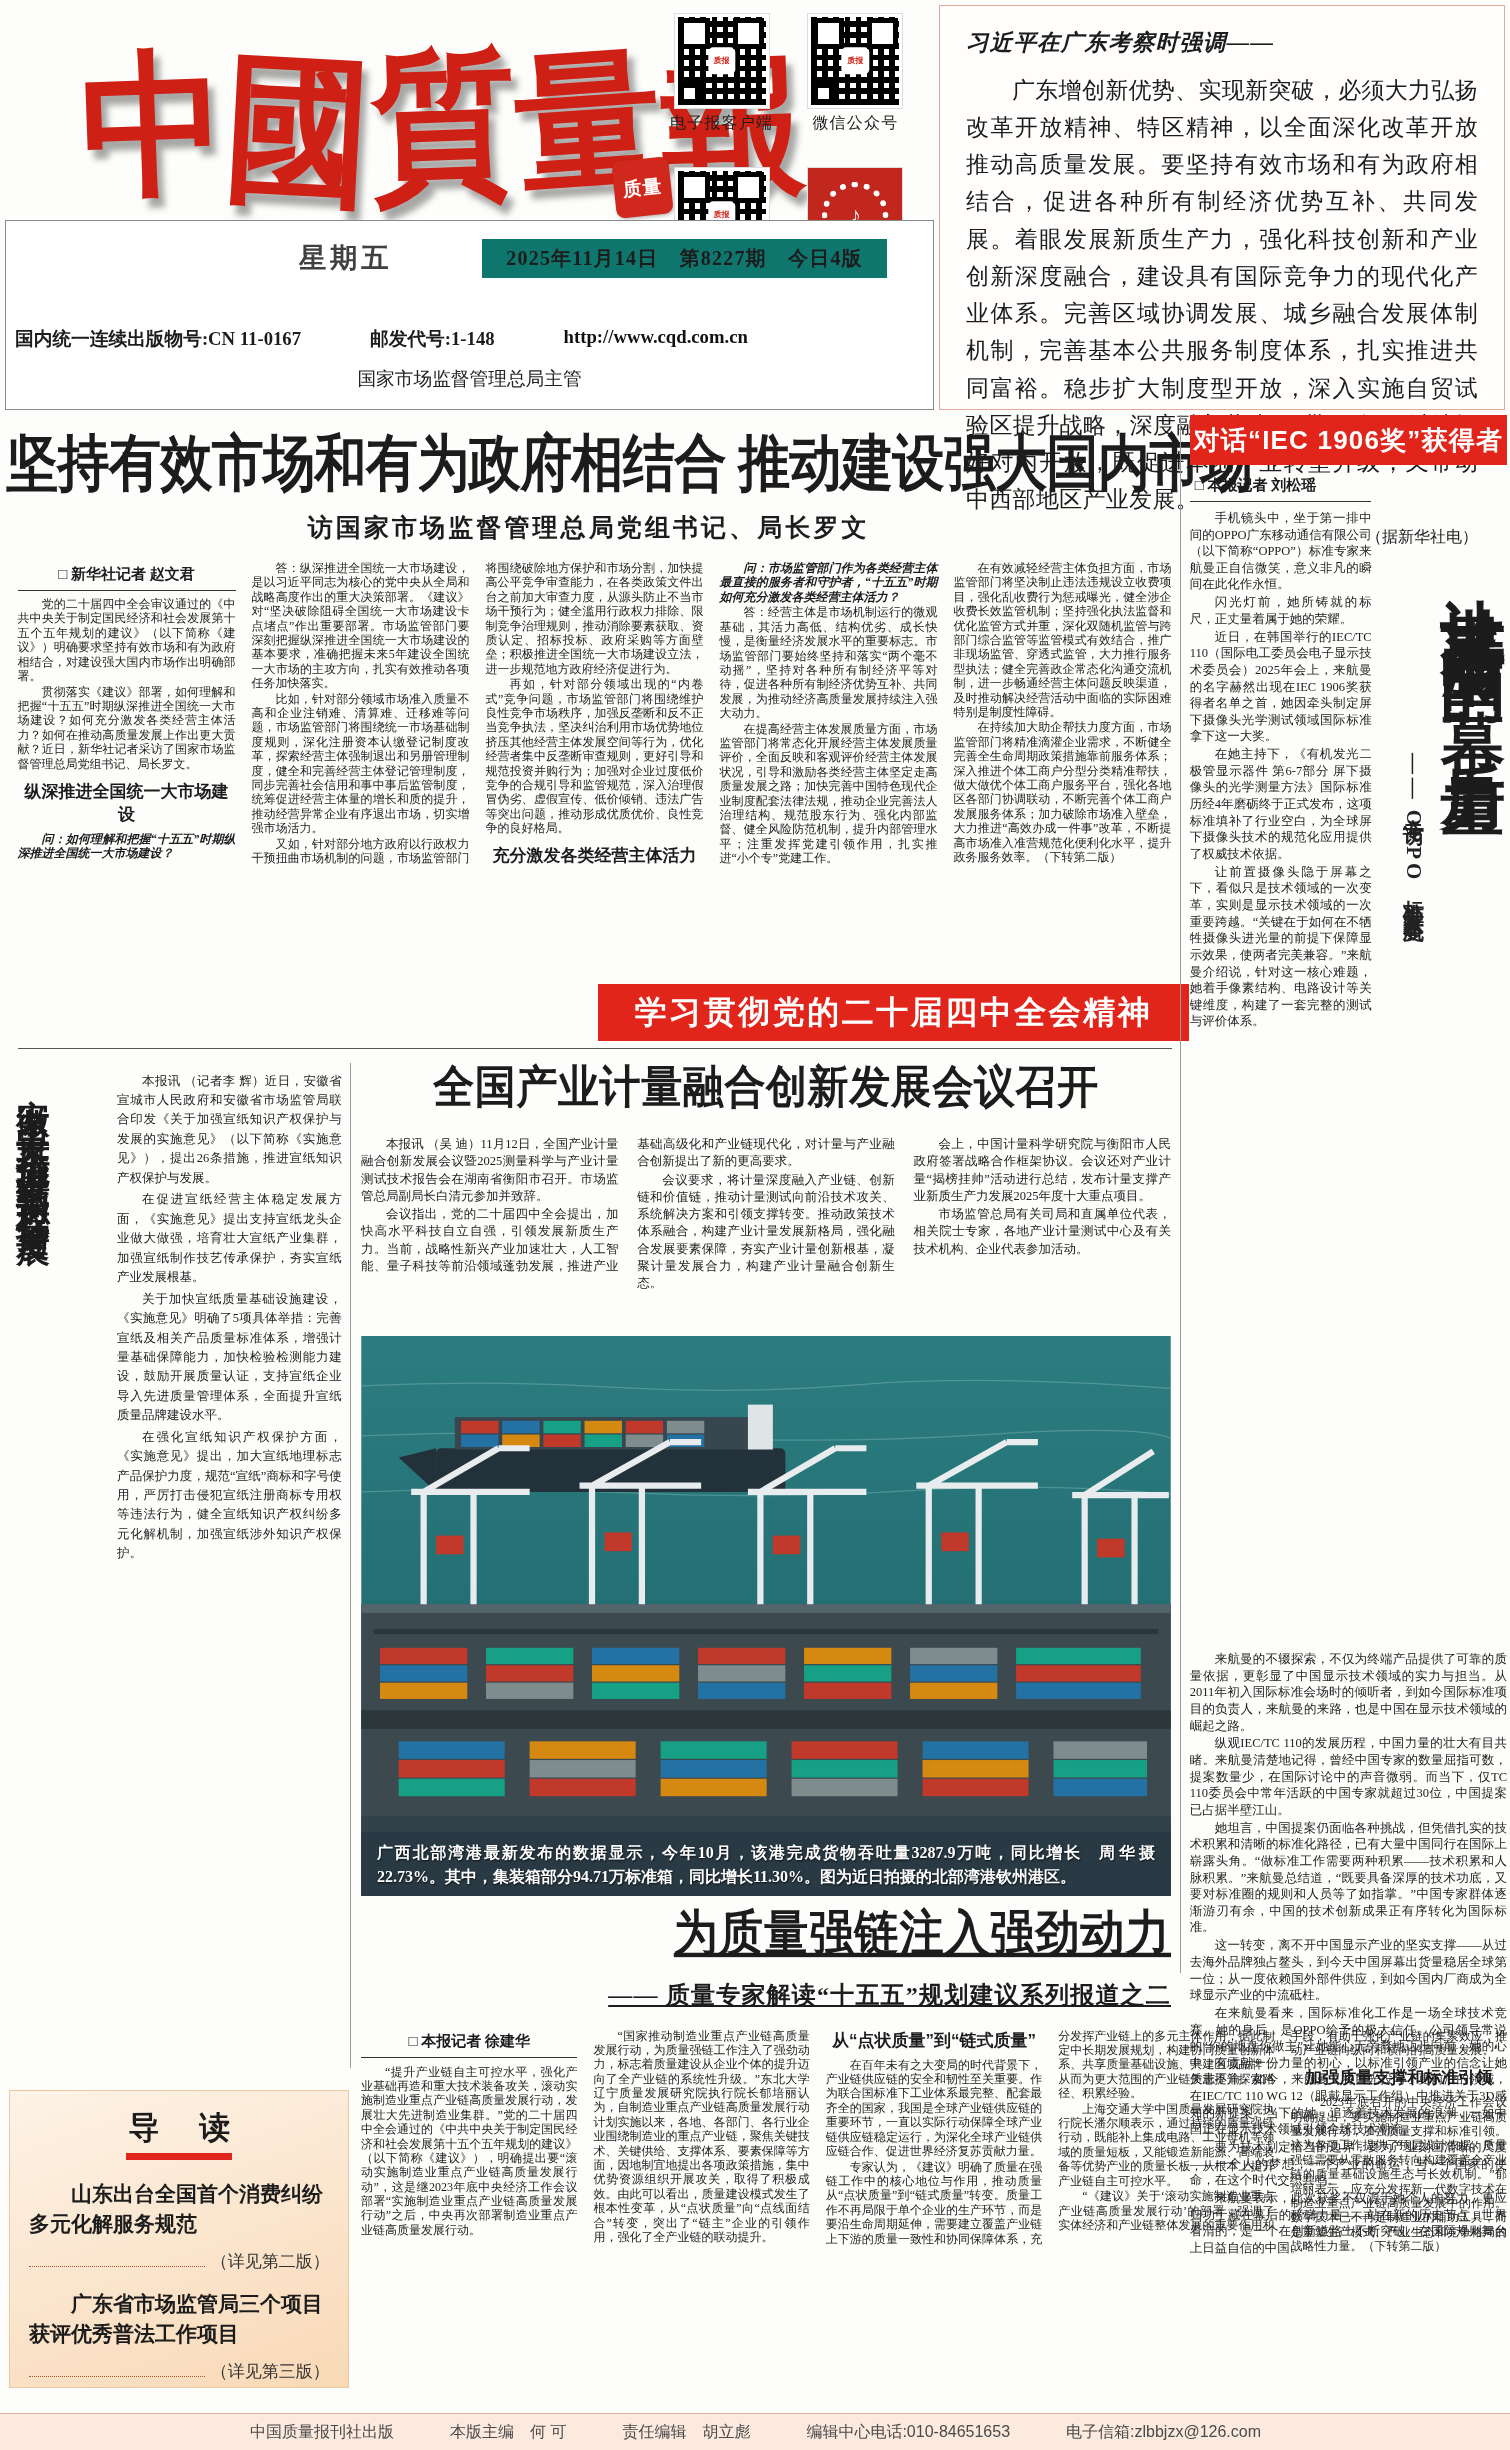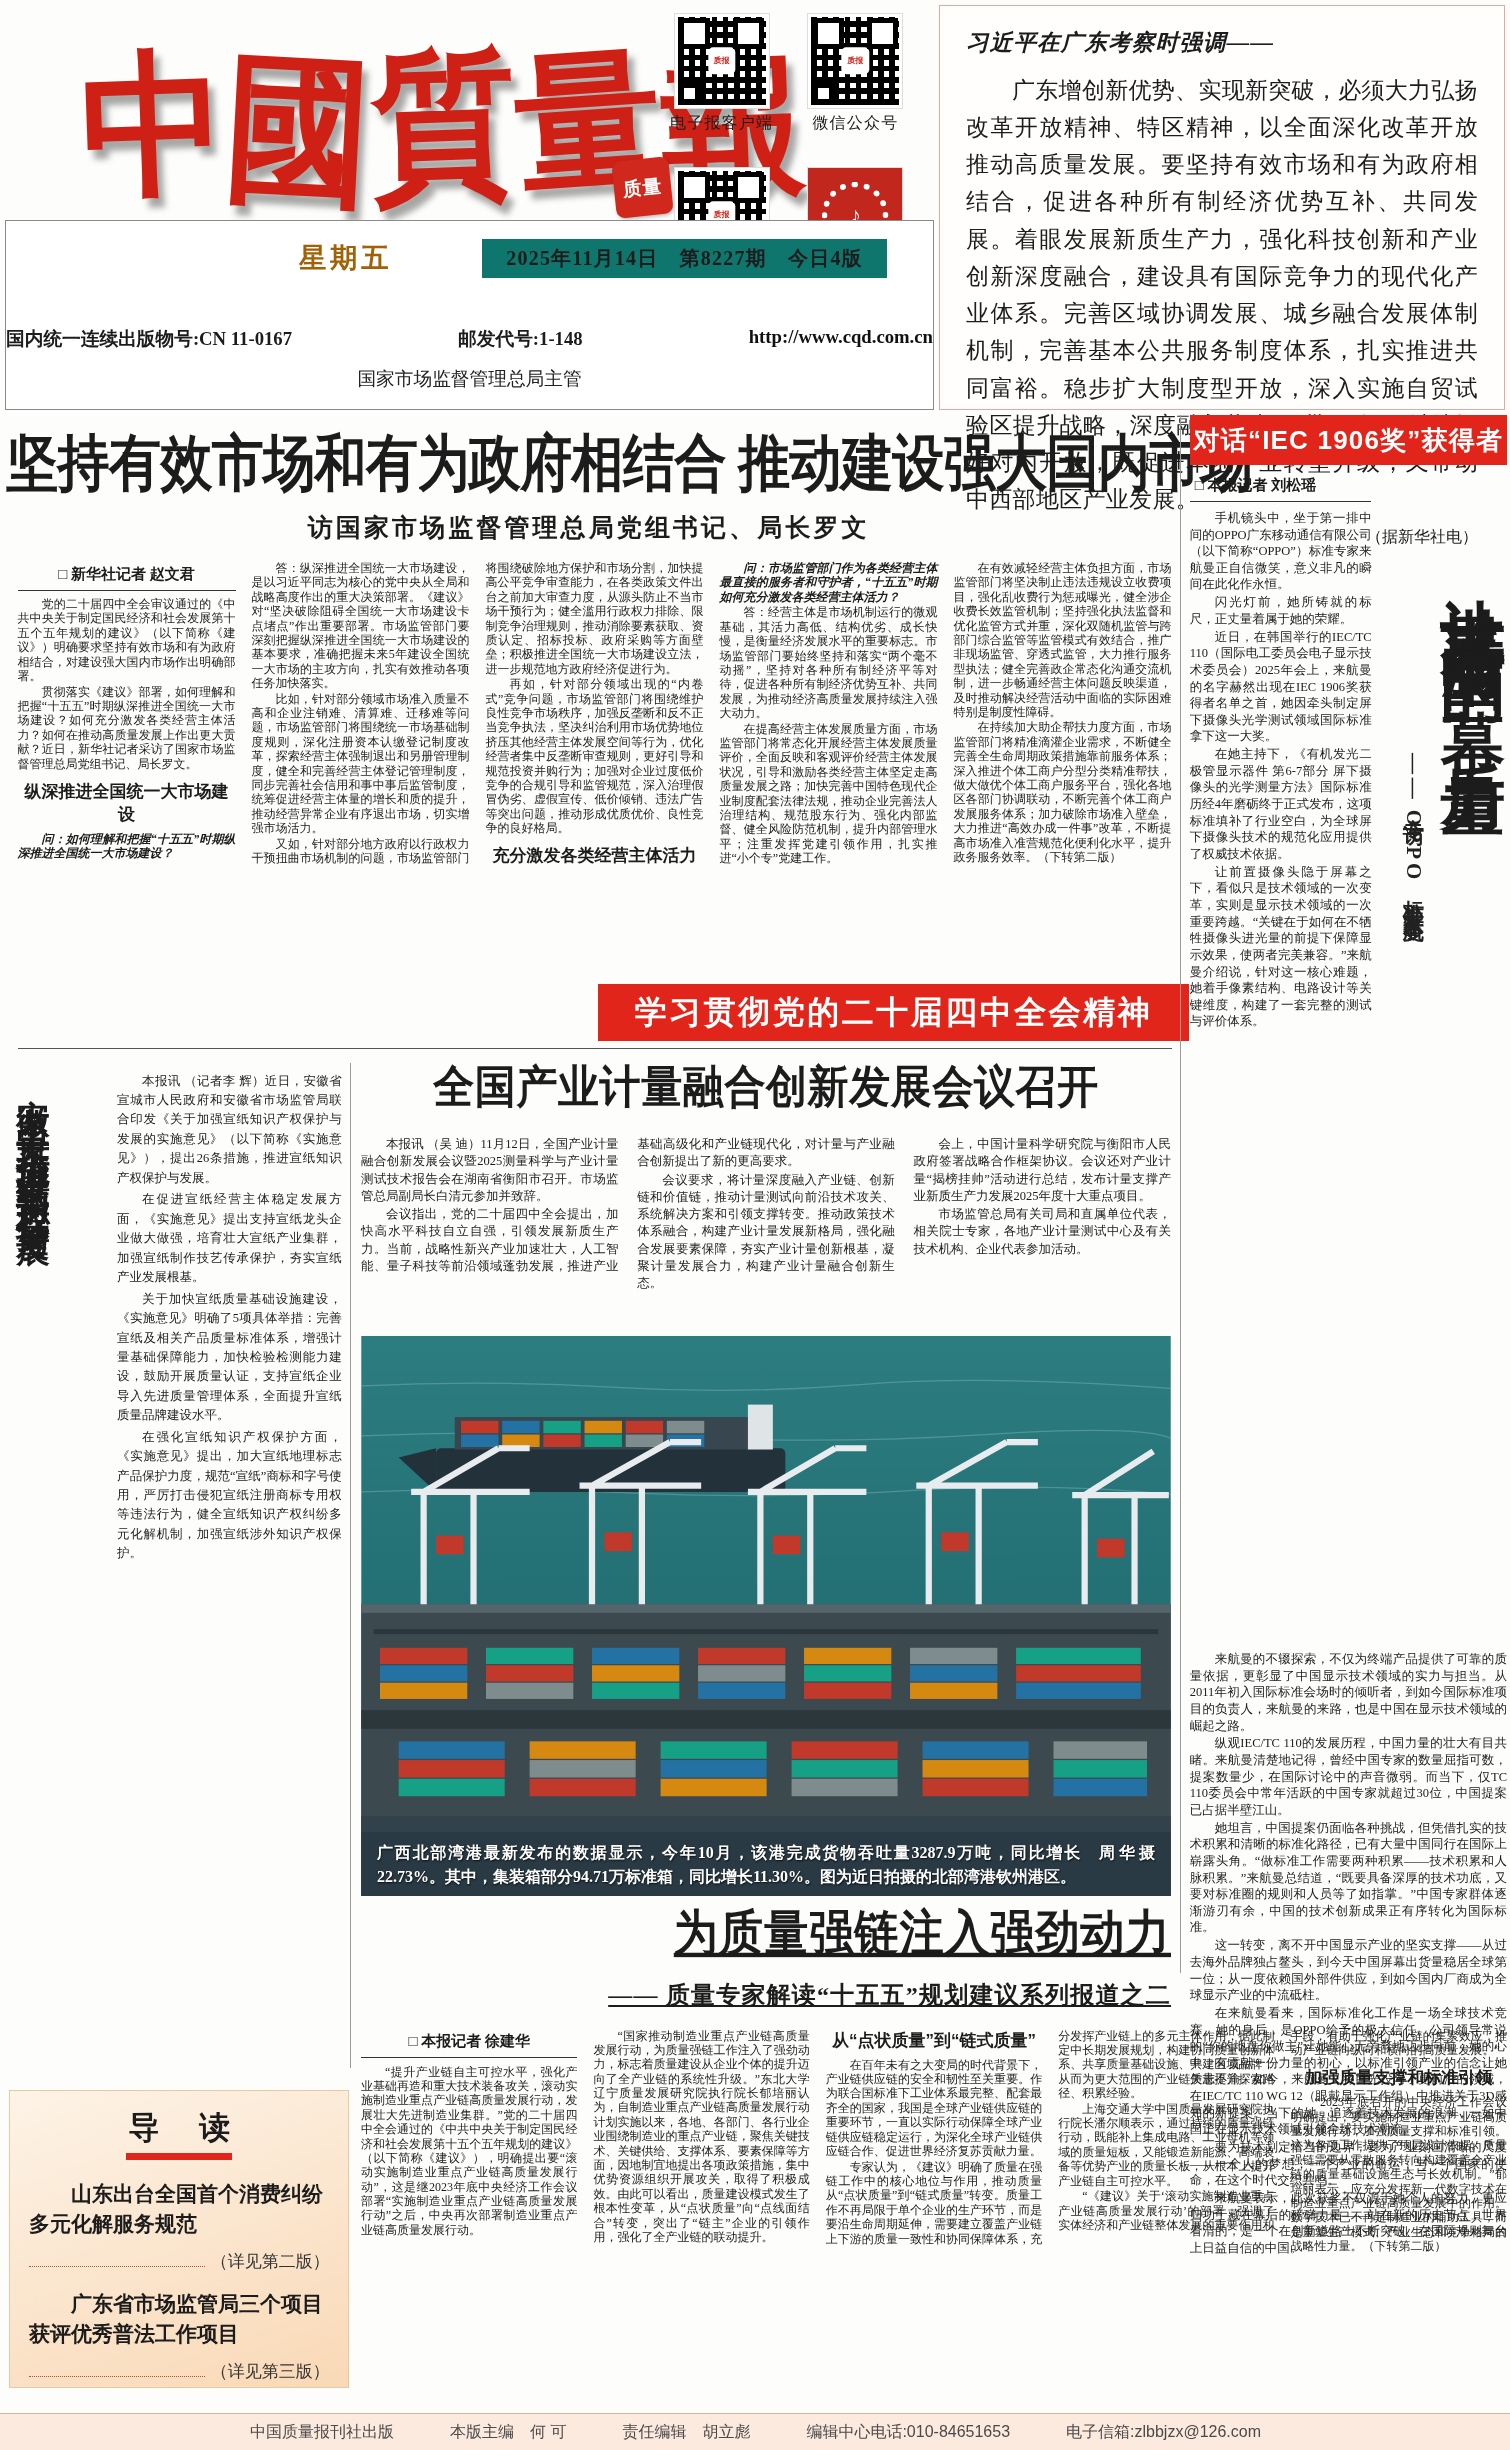--- a/index.html
+++ b/index.html
@@ -34,23 +34,23 @@
   .qr.douyin { background:#c2271d; border-color:#c2271d; }
   .qr.douyin::before,.qr.douyin::after,.qr.douyin .c3 { display:none; }
   .qr.douyin .ring { position:absolute; left:50%; top:50%; width:67px; height:67px; transform:translate(-50%,-50%);
     border:6.2px dotted #fff; border-radius:50%; }
   .qr.douyin .note { position:absolute; left:50%; top:50%; transform:translate(-50%,-50%);
     color:#fff; font-size:21px; font-weight:bold; font-family:"Liberation Sans",sans-serif; }
   .qr-label { margin-top:5px; font-size:16px; letter-spacing:1.2px; font-family:"Liberation Sans",sans-serif; }
 
   .date-box { position:absolute; left:5px; top:220px; width:929px; height:190px; border:1.2px solid #8a8a8a; background:#fff; }
   .date-row1 { position:absolute; left:0; top:17.5px; width:100%; display:flex; align-items:center; }
-  .weekday { margin-left:293px; color:#a16207; font-size:27.4px; font-weight:bold; letter-spacing:3.7px; }
+  .weekday { margin-left:293px; color:#404040; font-size:27.4px; font-weight:bold; letter-spacing:3.7px; }
   .date-strip { margin-left:90px; background:#0f766e; padding:6.2px 24px; font-size:20px; font-weight:bold; letter-spacing:1.2px; }
-  .date-row2 { position:absolute; left:0; top:105px; width:100%; display:flex; justify-content:space-between; gap:69px;
+  .date-row2 { position:absolute; left:9px; top:105px; width:100%; display:flex; justify-content:flex-start; gap:69px;
     font-size:18.7px; font-weight:bold; }
   .date-row3 { position:absolute; left:0; top:145px; width:100%; text-align:center; font-size:18.7px;
     font-family:"Liberation Sans",sans-serif; color:#222; }
   .date-row2 a { color:#111; text-decoration:none; }
 
   
   .xi-box { position:absolute; left:939px; top:5px; width:566px; height:405px; border:1.2px solid #e2aa9e;
     background:#fffefd; padding:21px 26px 12.5px 26px; }
   .xi-title { font-size:22.5px; font-style:italic; font-weight:bold; letter-spacing:1.2px; margin-bottom:13.7px; }
   .xi-body { font-size:23px; line-height:1.62; text-align:justify; text-indent:2em; letter-spacing:0.3px; }

